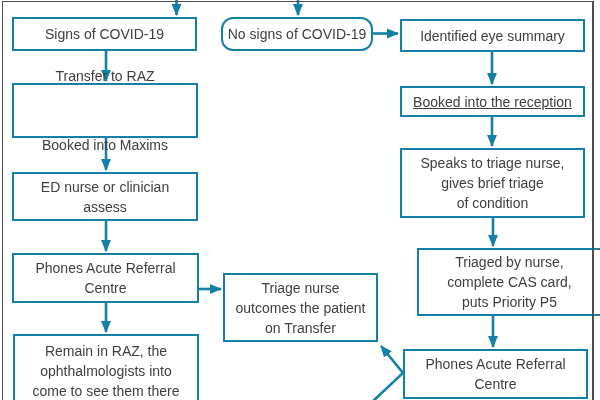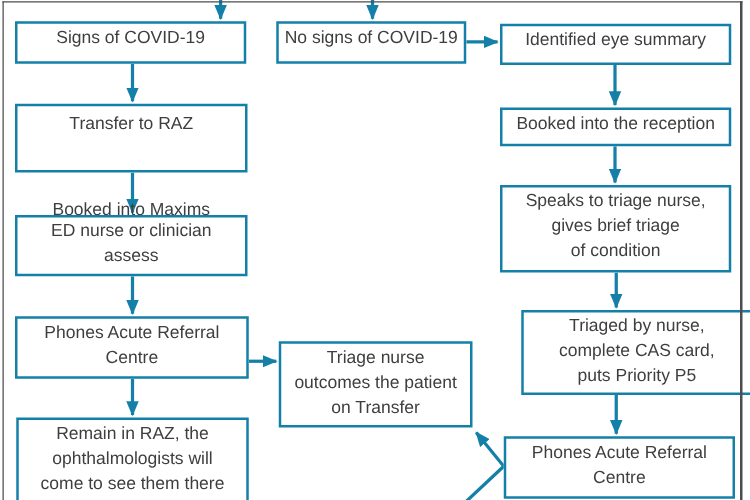--- a/index.html
+++ b/index.html
@@ -24,38 +24,38 @@
     box-sizing:border-box;
     pointer-events:none;
   }
   .arrows{position:absolute;left:0;top:0;width:600px;height:400px;}
   .arrow{stroke:var(--teal);stroke-width:2.6px;fill:none;}
   .node{
     position:absolute;box-sizing:border-box;
     border:2px solid var(--teal);
     background:#fff;
     display:flex;flex-direction:column;
-    align-items:center;justify-content:flex-start;
+    align-items:center;justify-content:center;
     text-align:center;
     color:var(--ink);
     font-size:14px;
   }
   .node .line{display:block;line-height:20px;white-space:nowrap;}
   .node.loose .line{line-height:27px;}
   .node.thick{border-width:2.5px;}
   
   #n-signs            {left:12px;  top:17px;  width:185px; height:34px;}
-  #n-no-signs         {left:221px; top:17px;  width:152px; height:34px;}
+  #n-no-signs         {left:221px; top:17px;  width:152px; height:34px;border-radius:12px;}
   #n-identified       {left:400px; top:19px;  width:185px; height:33px;}
   #n-transfer         {left:12px;  top:83px;  width:186px; height:55px;gap:42px;}
   #n-ed-nurse         {left:12px;  top:172px; width:186px; height:49px;}
   #n-phones-left      {left:12px;  top:253px; width:187px; height:50px;}
   #n-remain           {left:13px;  top:334px; width:186px; height:73px;}
   #n-triage-outcomes  {left:223px; top:273px; width:155px; height:69px;}
-  #n-booked-reception {left:400px; top:86px;  width:185px; height:31px;}
+  #n-booked-reception {left:400px; top:86px;  width:185px; height:31px;text-decoration:underline;}
   #n-speaks           {left:400px; top:148px; width:185px; height:70px;}
   #n-triaged          {left:417px; top:248px; width:185px; height:68px;}
   #n-phones-right     {left:403px; top:349px; width:185px; height:50px;}
 </style>
 </head>
 <body>
 
 <div class="canvas">
 
   <svg class="arrows" viewBox="0 0 600 400" xmlns="http://www.w3.org/2000/svg">
@@ -101,21 +101,21 @@
     <span class="line">assess</span>
   </div>
 
   <div class="node" id="n-phones-left">
     <span class="line">Phones Acute Referral</span>
     <span class="line">Centre</span>
   </div>
 
   <div class="node" id="n-remain">
     <span class="line">Remain in RAZ, the</span>
-    <span class="line">ophthalmologists will</span>
+    <span class="line">ophthalmologists into</span>
     <span class="line">come to see them there</span>
   </div>
 
   <div class="node thick" id="n-triage-outcomes">
     <span class="line">Triage nurse</span>
     <span class="line">outcomes the patient</span>
     <span class="line">on Transfer</span>
   </div>
 
   <div class="node" id="n-booked-reception">

